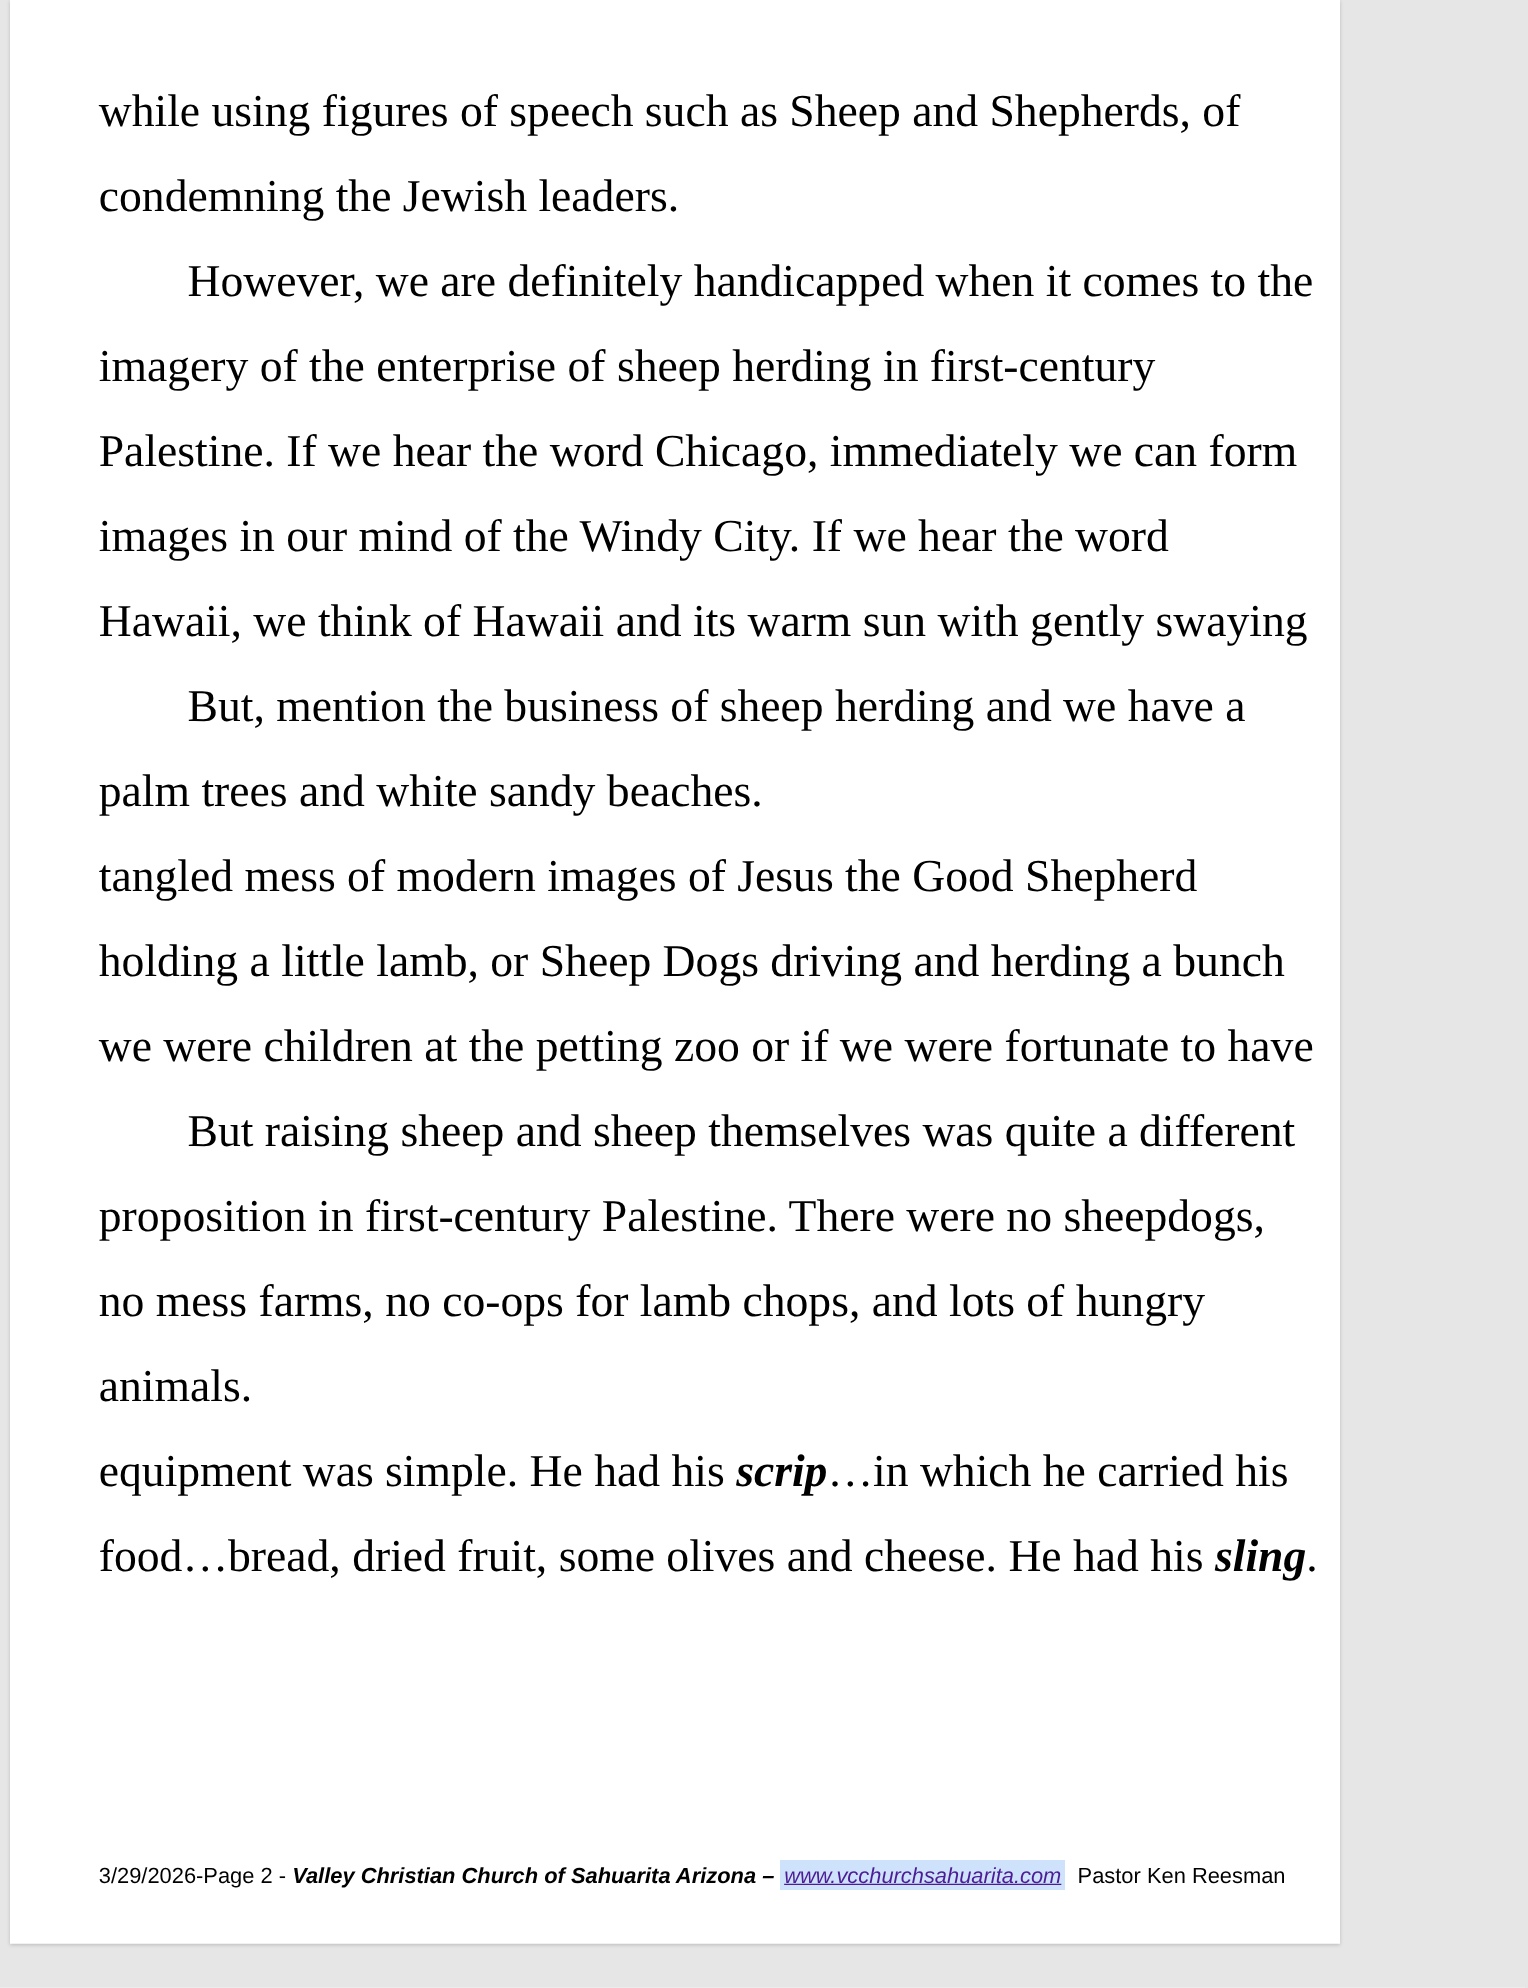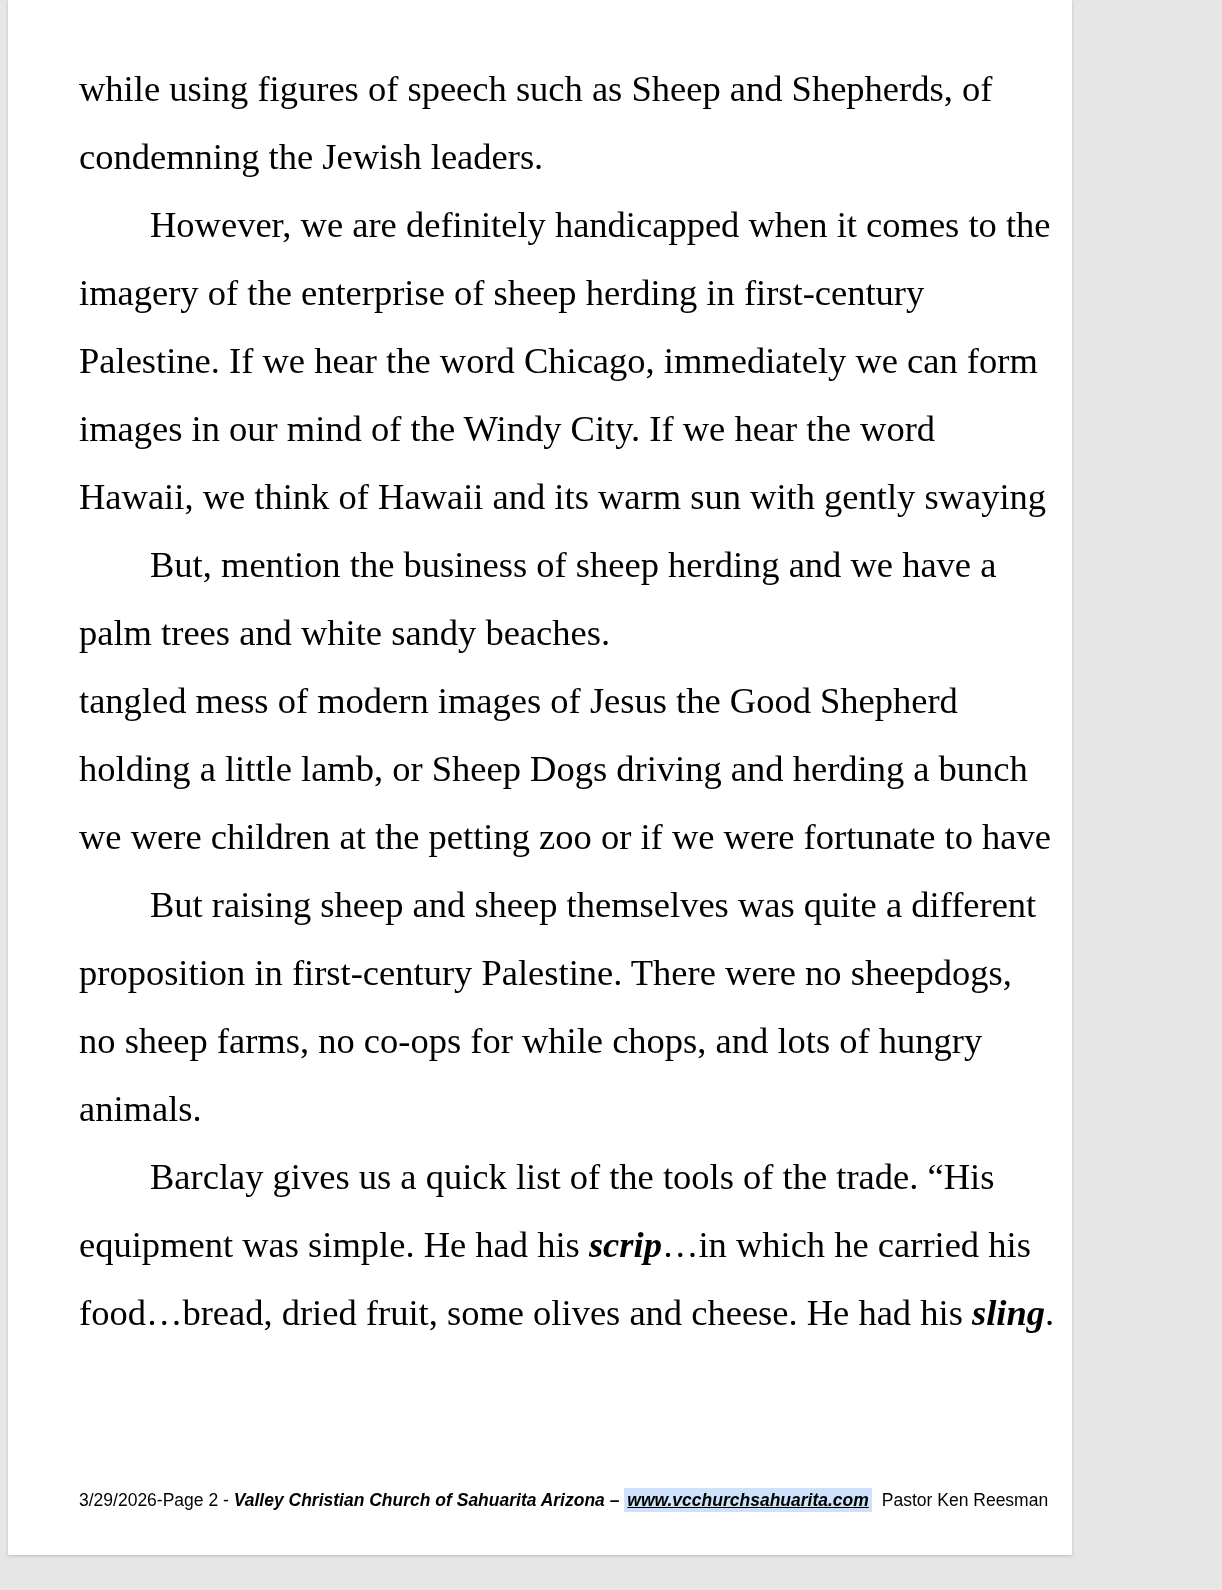--- a/index.html
+++ b/index.html
@@ -40,22 +40,22 @@
     left: 71px;
     top: 1490px;
     font-family: "Liberation Sans", sans-serif;
     font-size: 17.5px;
     color: #000;
     white-space: nowrap;
   }
   .footer .church { font-style: italic; font-weight: bold; }
   .footer .link {
     font-style: italic;
-    font-weight: bold;
-    color: #000000;
+    font-weight: normal;
+    color: #4c1d95;
     text-decoration: underline;
     background: #cfe2fb;
     padding: 2px 3px;
   }
   .footer .pastor { margin-left: 10px; }
 </style>
 </head>
 <body>
 
 <div class="page">
@@ -67,23 +67,22 @@
     <div class="line">Palestine.  If we hear the word Chicago, immediately we can form</div>
     <div class="line">images in our mind of the Windy City.  If we hear the word</div>
     <div class="line">Hawaii, we think of Hawaii and its warm sun with gently swaying</div>
     <div class="line indent">But, mention the business of sheep herding and we have a</div>
     <div class="line">palm trees and white sandy beaches.</div>
     <div class="line">tangled mess of modern images of Jesus the Good Shepherd</div>
     <div class="line">holding a little lamb, or Sheep Dogs driving and herding a bunch</div>
     <div class="line">we were children at the petting zoo or if we were fortunate to have</div>
     <div class="line indent">But raising sheep and sheep themselves was quite a different</div>
     <div class="line">proposition in first-century Palestine.  There were no sheepdogs,</div>
-    <div class="line">no sheep farms, no co-ops for while chops, and lots of hungry</div>
+    <div class="line">no mess farms, no co-ops for lamb chops, and lots of hungry</div>
     <div class="line">animals.</div>
-    <div class="line indent">Barclay gives us a quick list of the tools of the trade.  “His</div>
     <div class="line"><span>equipment was simple.  He had his </span><em>scrip</em><span>…in which he carried his</span></div>
     <div class="line"><span>food…bread, dried fruit, some olives and cheese.  He had his </span><em>sling</em><span>.</span></div>
   </div>
 
   <div class="footer">
     <span>3/29/2026-Page 2 - </span><span class="church">Valley Christian Church of Sahuarita Arizona – </span><a class="link">www.vcchurchsahuarita.com</a><span class="pastor">Pastor Ken Reesman</span>
   </div>
 </div>
 
 </body></html>

